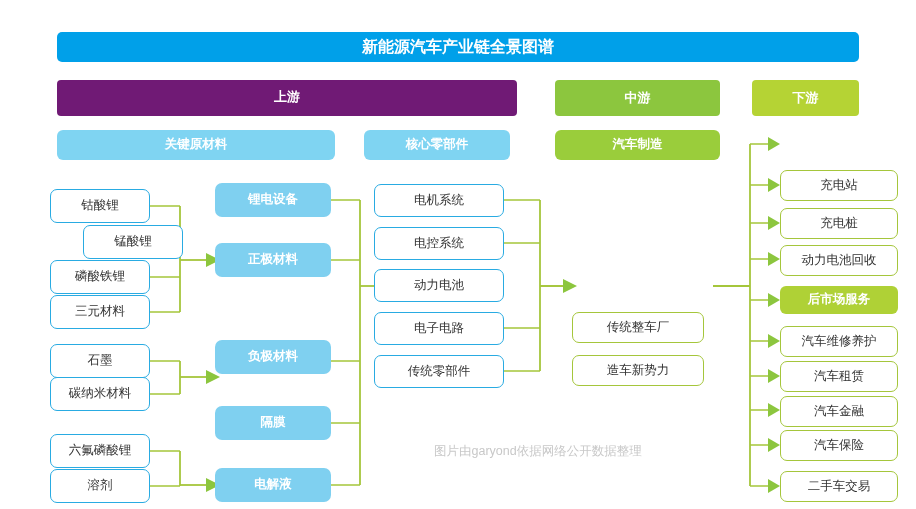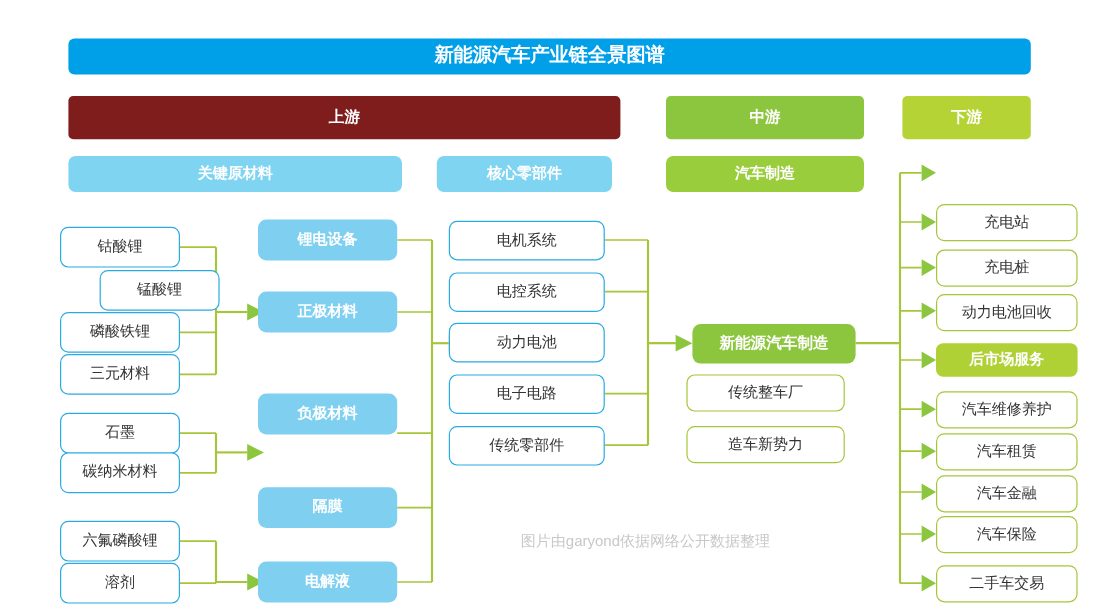--- a/index.html
+++ b/index.html
@@ -3,21 +3,21 @@
 <meta charset="utf-8">
 <style>
   html,body{margin:0;padding:0;background:#ffffff;}
   body{width:916px;height:509px;font-family:"Liberation Sans","DejaVu Sans",sans-serif;overflow:hidden;}
   #stage{position:relative;width:916px;height:444px;background:#fff;}
 
   .box{position:absolute;box-sizing:border-box;display:flex;align-items:center;justify-content:center;text-align:center;line-height:1.1;}
 
   
   .title-bar{background:#00A0E9;color:#fff;font-weight:bold;font-size:16px;border-radius:5px;}
-  .stage-blue{background:#7f1d1d;color:#fff;font-weight:bold;font-size:13px;border-radius:4px;}
+  .stage-blue{background:#701a75;color:#fff;font-weight:bold;font-size:13px;border-radius:4px;font-family:Liberation Mono, monospace;}
   .stage-green{background:#8CC63E;color:#fff;font-weight:bold;font-size:13px;border-radius:4px;}
   .stage-ygreen{background:#B5D334;color:#fff;font-weight:bold;font-size:13px;border-radius:4px;}
 
   
   .sub-blue{background:#7FD4F2;color:#fff;font-weight:bold;font-size:12.5px;border-radius:6px;}
   .sub-green{background:#9ACD3B;color:#fff;font-weight:bold;font-size:12.5px;border-radius:6px;}
 
   
   .n-white-blue{background:#fff;border:1.3px solid #29ABE2;border-radius:7px;color:#333;font-size:12.5px;}
   .n-white-green{background:#fff;border:1.3px solid #A5C63B;border-radius:7px;color:#333;font-size:12.5px;}
@@ -99,31 +99,30 @@
   <div class="box n-white-blue" style="left:50px;top:225px;width:100px;height:34px;margin-left:33px;">锰酸锂</div>
   <div class="box n-white-blue" style="left:50px;top:260px;width:100px;height:34px;">磷酸铁锂</div>
   <div class="box n-white-blue" style="left:50px;top:295px;width:100px;height:34px;">三元材料</div>
   <div class="box n-white-blue" style="left:50px;top:344px;width:100px;height:34px;">石墨</div>
   <div class="box n-white-blue" style="left:50px;top:377px;width:100px;height:34px;">碳纳米材料</div>
   <div class="box n-white-blue" style="left:50px;top:434px;width:100px;height:34px;">六氟磷酸锂</div>
   <div class="box n-white-blue" style="left:50px;top:469px;width:100px;height:34px;">溶剂</div>
 
   <div class="box n-fill-blue" style="left:215px;top:183px;width:116px;height:34px;">锂电设备</div>
   <div class="box n-fill-blue" style="left:215px;top:243px;width:116px;height:34px;">正极材料</div>
-  <div class="box n-fill-blue" style="left:215px;top:328px;width:116px;height:34px;">负极材料</div>
+  <div class="box n-fill-blue" style="left:215px;top:340px;width:116px;height:34px;">负极材料</div>
   <div class="box n-fill-blue" style="left:215px;top:406px;width:116px;height:34px;">隔膜</div>
   <div class="box n-fill-blue" style="left:215px;top:468px;width:116px;height:34px;">电解液</div>
 
   <div class="box n-white-blue" style="left:374px;top:184px;width:130px;height:33px;">电机系统</div>
   <div class="box n-white-blue" style="left:374px;top:227px;width:130px;height:33px;">电控系统</div>
   <div class="box n-white-blue" style="left:374px;top:269px;width:130px;height:33px;">动力电池</div>
   <div class="box n-white-blue" style="left:374px;top:312px;width:130px;height:33px;">电子电路</div>
   <div class="box n-white-blue" style="left:374px;top:355px;width:130px;height:33px;">传统零部件</div>
 
-  <div class="box n-fill-green" style="left:577px;top:270px;width:136px;height:33px;">新能源汽车制造</div>
   <div class="box n-white-green" style="left:572px;top:312px;width:132px;height:31px;">传统整车厂</div>
   <div class="box n-white-green" style="left:572px;top:355px;width:132px;height:31px;">造车新势力</div>
 
   <div class="box n-white-green" style="left:780px;top:170px;width:118px;height:31px;">充电站</div>
   <div class="box n-white-green" style="left:780px;top:208px;width:118px;height:31px;">充电桩</div>
   <div class="box n-white-green" style="left:780px;top:245px;width:118px;height:31px;">动力电池回收</div>
 
   <div class="box n-white-green" style="left:780px;top:326px;width:118px;height:31px;">汽车维修养护</div>
   <div class="box n-white-green" style="left:780px;top:361px;width:118px;height:31px;">汽车租赁</div>
   <div class="box n-white-green" style="left:780px;top:396px;width:118px;height:31px;">汽车金融</div>

